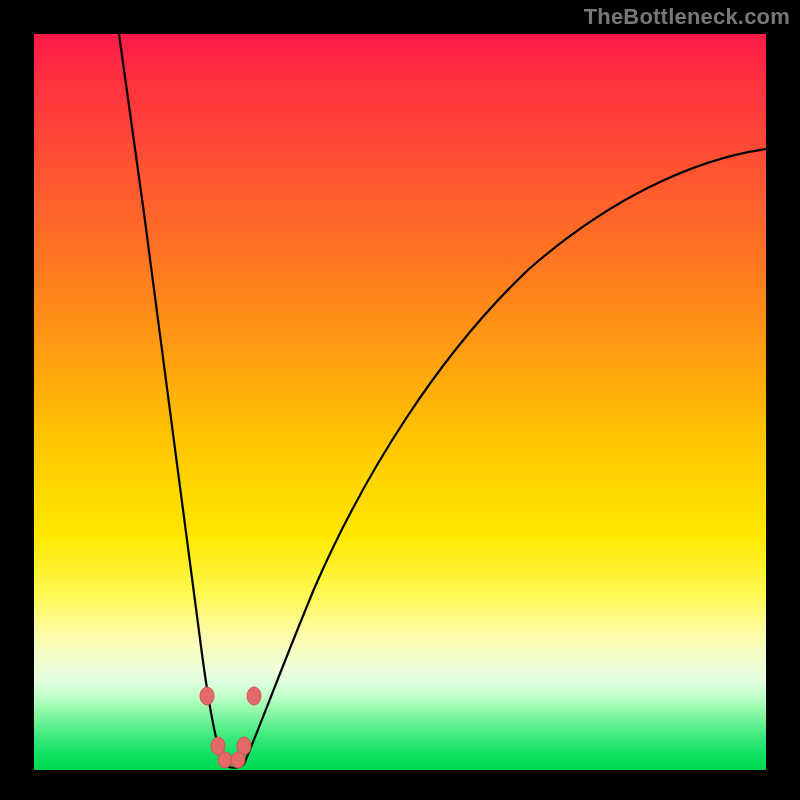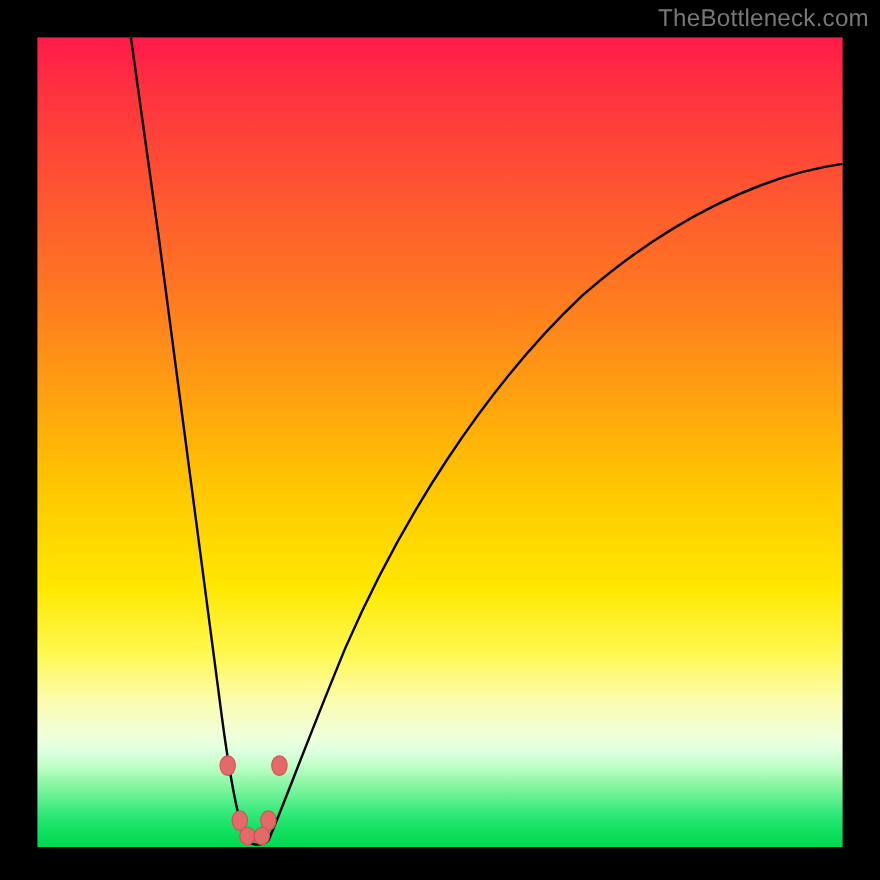--- a/index.html
+++ b/index.html
@@ -41,21 +41,21 @@
       #30e878 96%,
       #10e060 98%,
       #00d84e 100%);
   }
   .watermark {
     position: absolute;
     top: 4px;
     right: 10px;
     color: #777;
     font-size: 22px;
-    font-weight: 400;
+    font-weight: 700;
     letter-spacing: 0.2px;
     user-select: none;
   }
   svg.curve {
     position: absolute;
     left: 0;
     top: 0;
     width: 732px;
     height: 736px;
     pointer-events: none;

